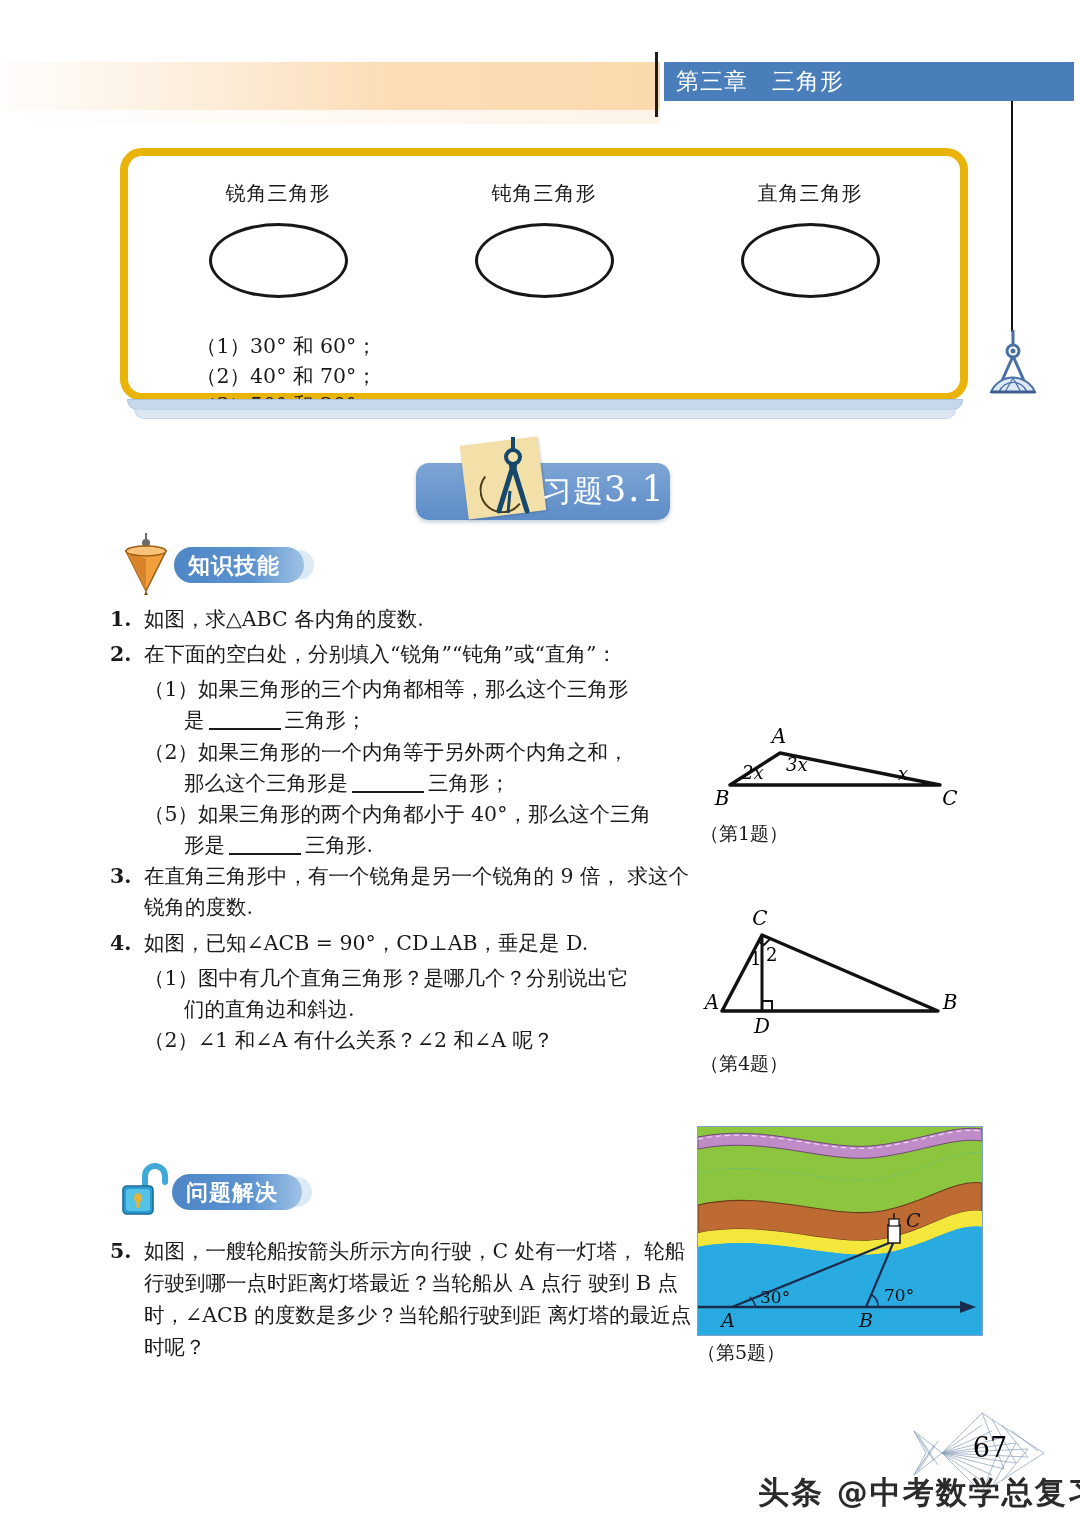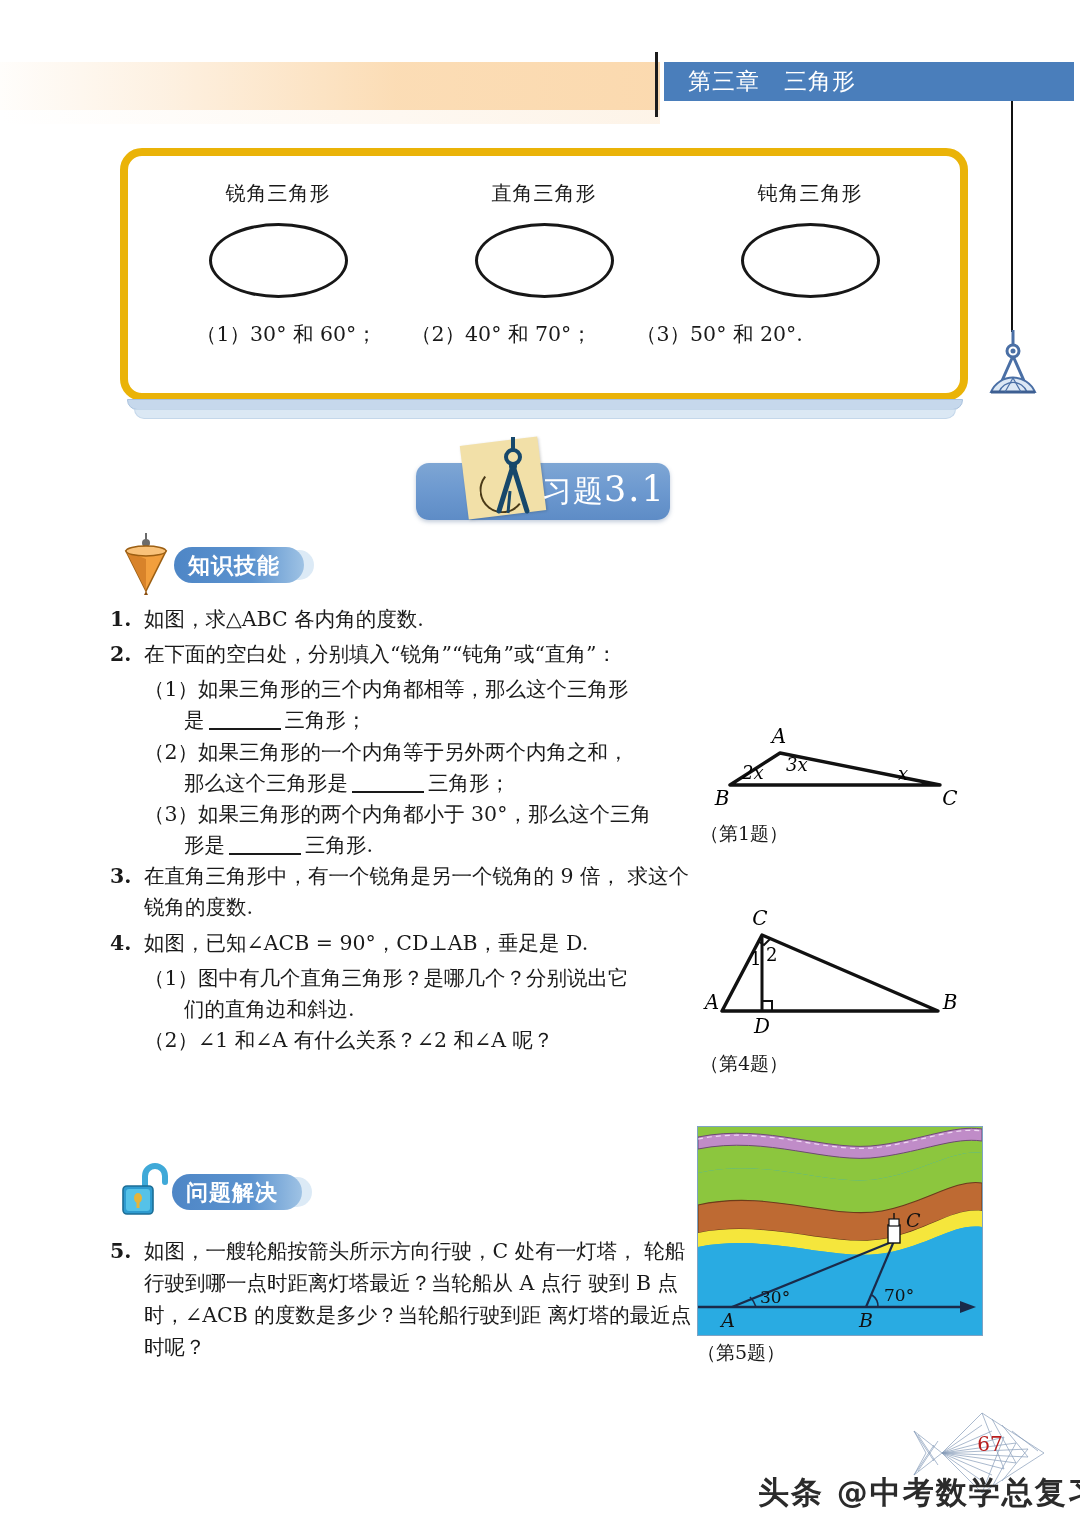--- a/index.html
+++ b/index.html
@@ -51,21 +51,21 @@
   .chapter-header {
     position: absolute;
     left: 664px; top: 62px;
     width: 410px; height: 39px;
     background: #4A7EBB;
     color: #ffffff;
     font-size: 23px;
     letter-spacing: 1px;
     display: flex;
     align-items: center;
-    padding-left: 24px;
+    padding-left: 12px;
     box-sizing: border-box;
     font-family: "DejaVu Sans", "Liberation Sans", sans-serif;
   }
 
   
   .top-card {
     position: absolute;
     left: 120px; top: 148px;
     width: 848px; height: 253px;
     background: #fff;
@@ -111,23 +111,24 @@
 
   .card-q2 {
     position: absolute;
     left: 34px; top: 152px;
     width: 790px;
     font-size: 20.5px;
     line-height: 1.45;
   }
   .card-q2 .qnum { font-weight: bold; margin-right: 8px; }
   .card-q2 .q2-sub {
-    margin-top: 12px;
+    margin-top: 24px;
     padding-left: 34px;
     display: flex;
+    flex-direction: column;
   }
   .card-q2 .q2-sub span:nth-child(1){ width: 215px; }
   .card-q2 .q2-sub span:nth-child(2){ width: 225px; }
 
   
   .compass-orn {
     position: absolute;
     left: 985px; top: 330px;
     width: 56px; height: 72px;
   }
@@ -243,22 +244,22 @@
   .fig4 { left: 700px; top: 893px; width: 280px; }
   .fig5 { left: 697px; top: 1126px; width: 286px; }
   .fig5 .frame { border: 1px solid #7ea3c4; line-height: 0; }
 
   
   .page-art { position: absolute; left: 912px; top: 1405px; width: 150px; height: 96px; }
   .page-num {
     position: absolute;
     left: 960px; top: 1432px;
     width: 60px; text-align: center;
-    font-size: 20px;
-    color: #b91c1c;
+    font-size: 27px;
+    color: #000000;
     font-family: "DejaVu Serif", "Liberation Serif", serif;
   }
   .watermark {
     position: absolute;
     left: 758px; top: 1472px;
     font-size: 31px;
     color: #2b2b2b;
     letter-spacing: 2px;
     font-family: "DejaVu Sans", "Liberation Sans", sans-serif;
     font-weight: bold;
@@ -277,25 +278,25 @@
 </div>
 
 <div class="top-card">
 
   <div class="tri-labels">
     <div class="tri-col">
       <div class="tri-name">锐角三角形</div>
       <div class="oval"></div>
     </div>
     <div class="tri-col">
+      <div class="tri-name">钝角三角形</div>
+      <div class="oval"></div>
+    </div>
+    <div class="tri-col">
       <div class="tri-name">直角三角形</div>
-      <div class="oval"></div>
-    </div>
-    <div class="tri-col">
-      <div class="tri-name">钝角三角形</div>
       <div class="oval"></div>
     </div>
   </div>
 
   <div class="card-q2">
     <div class="q2-sub">
       <span>（1）30° 和 60°；</span>
       <span>（2）40° 和 70°；</span>
       <span>（3）50° 和 20°.</span>
     </div>
@@ -369,21 +370,21 @@
         <span>是</span><span class="blank"></span><span>三角形；</span>
       </span>
     </div>
     <div>
       <span class="line">（2）如果三角形的一个内角等于另外两个内角之和，</span>
       <span class="line indent">
         <span>那么这个三角形是</span><span class="blank"></span><span>三角形；</span>
       </span>
     </div>
     <div>
-      <span class="line">（3）如果三角形的两个内角都小于 30°，那么这个三角</span>
+      <span class="line">（5）如果三角形的两个内角都小于 40°，那么这个三角</span>
       <span class="line indent">
         <span>形是</span><span class="blank"></span><span>三角形.</span>
       </span>
     </div>
   </div>
 
   <div class="qrow">
     <span class="n">3.</span>
     <span class="t">
       <span class="line">在直角三角形中，有一个锐角是另一个锐角的 9 倍，</span>

